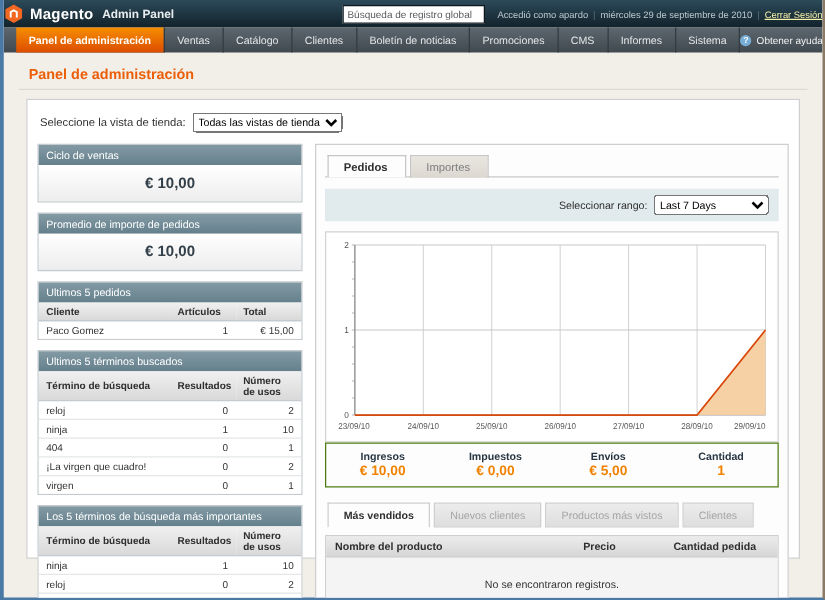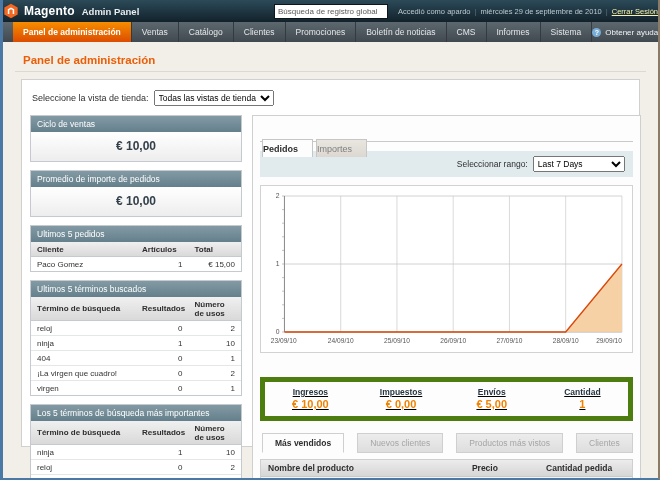--- a/index.html
+++ b/index.html
@@ -78,40 +78,40 @@
   table.mini th {
     background:linear-gradient(#f0f0f0, #d9d9d9); font-weight:bold; text-align:left;
     padding:2.5px 6px; border-bottom:1px solid #c4cacd; color:#2e2e2e;
   }
   table.mini td { padding:2.5px 6px; border-bottom:1px solid #e4e7e8; background:#fff; }
   table.mini td.num, table.mini th.num-h { text-align:right; }
   table.mini tr:last-child td { border-bottom:none; }
   
   .dash-tabs { display:flex; gap:3px; padding-left:2px; border-bottom:1px solid #c9c9c9; }
   .dash-tab {
-    font-size:9px; padding:4px 14px 3px 0; border:1px solid #c6c6c6; border-bottom:none;
+    font-size:9px; padding:4px 14px 3px 12px; border:1px solid #c6c6c6; border-bottom:none;
     background:linear-gradient(#e9e6e0,#dcd8d1); color:#7e7e7e; cursor:pointer;
-    position:relative; top:16px;
+    position:relative; top:1px;
   }
   .dash-tab.active { background:#fdfdfd; color:#2e2e2e; font-weight:bold; }
   .range-bar {
     margin-top:9px; background:#e1ebed; padding:5px 8px; display:flex; justify-content:flex-end;
     align-items:center; gap:5px; font-size:8.5px; color:#2e2e2e;
   }
   .range-bar select { font-size:8.5px; height:16px; width:92px; font-family:"Liberation Sans",sans-serif;}
   .chart-wrap { margin-top:8px; border:1px solid #d2d2d2; background:#fff; padding:2px; }
   .stats-row {
-    margin-top:24px; border:5px solid #4d7c0f; background:#fdfdfd;
-    display:flex; padding:5px 0 6px 0;text-decoration:underline;
+    margin-top:0; border:1px solid #4d7c0f; background:#fdfdfd;
+    display:flex; padding:5px 0 6px 0;
   }
   .stat { flex:1; text-align:center; }
   .stat-label { font-size:8.5px; font-weight:bold; color:#273642; }
   .stat-value { font-size:11px; font-weight:bold; color:#f18200; margin-top:1px; }
   
-  .bottom-tabs { margin-top:12px; display:flex; gap:13px; padding-left:2px; }
+  .bottom-tabs { margin-top:12px; display:flex; gap:3px; padding-left:2px; }
   .btab {
     font-size:8.5px; padding:4px 12px; border:1px solid #cfcfcf;
     background:linear-gradient(#ececec,#dedede); color:#a5a5a5; cursor:default; white-space:nowrap;
   }
   .btab.active { background:#fdfdfd; color:#2e2e2e; font-weight:bold; cursor:pointer; border-bottom-color:#fdfdfd; }
   .products { margin-top:6px; border:1px solid #cfcfcf; }
   table.prod { width:100%; border-collapse:collapse; font-size:8.5px; table-layout:fixed; }
   table.prod th {
     background:linear-gradient(#ececec,#d6d6d6); font-weight:bold; text-align:left;
     padding:3px 7px; color:#2e2e2e; border-bottom:1px solid #c9c9c9;
@@ -146,22 +146,22 @@
       <span class="logout-link">Cerrar Sesión</span>
     </div>
   </div>
 
   <div class="nav">
     <div id="nav-tabs" style="display:flex;">
         <div class="nav-tab active">Panel de administración</div>
         <div class="nav-tab">Ventas</div>
         <div class="nav-tab">Catálogo</div>
         <div class="nav-tab">Clientes</div>
+        <div class="nav-tab">Boletín de noticias</div>
         <div class="nav-tab">Promociones</div>
-        <div class="nav-tab">Boletín de noticias</div>
         <div class="nav-tab">CMS</div>
         <div class="nav-tab">Informes</div>
         <div class="nav-tab">Sistema</div>
       </div>
     <div class="nav-help">
       <span class="help-dot">?</span>
       <span>Obtener ayuda para esta página</span>
     </div>
   </div>
 

